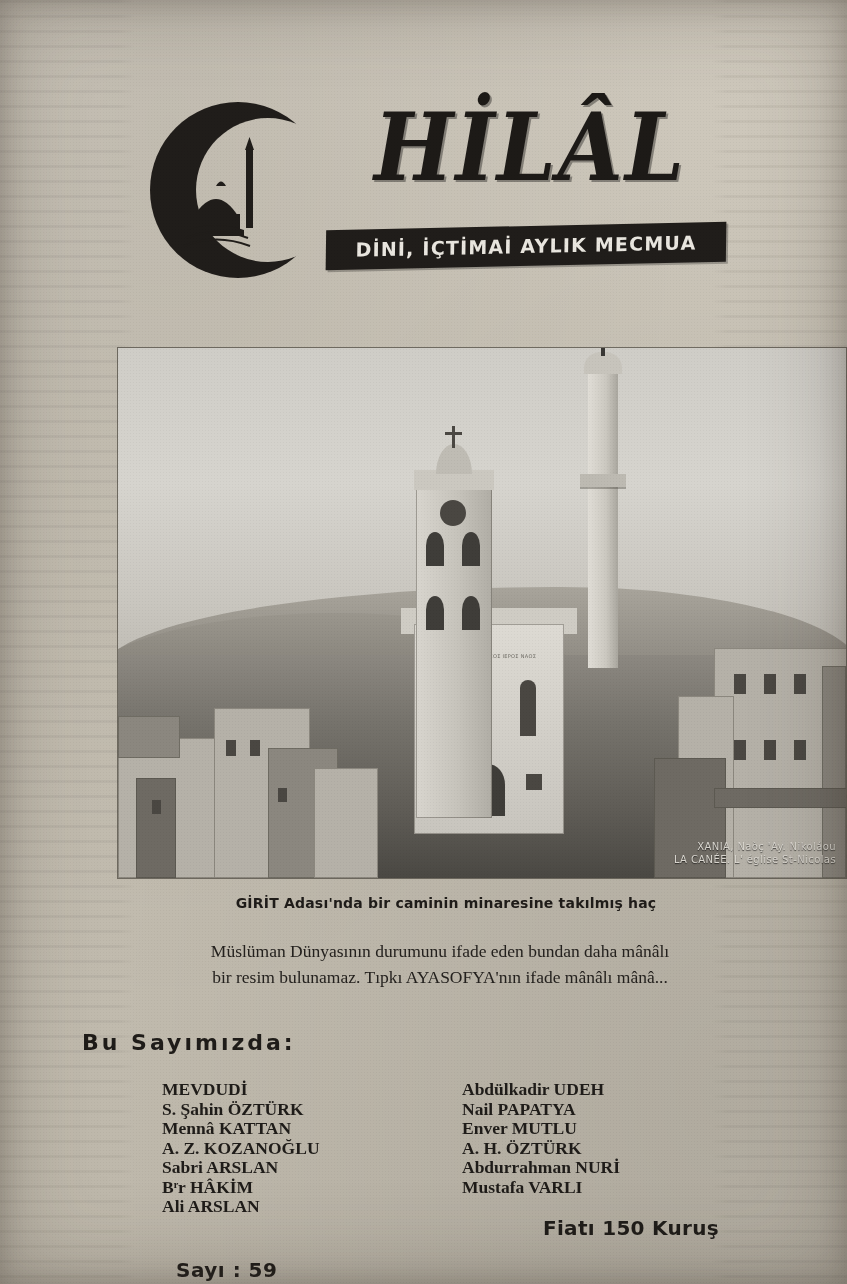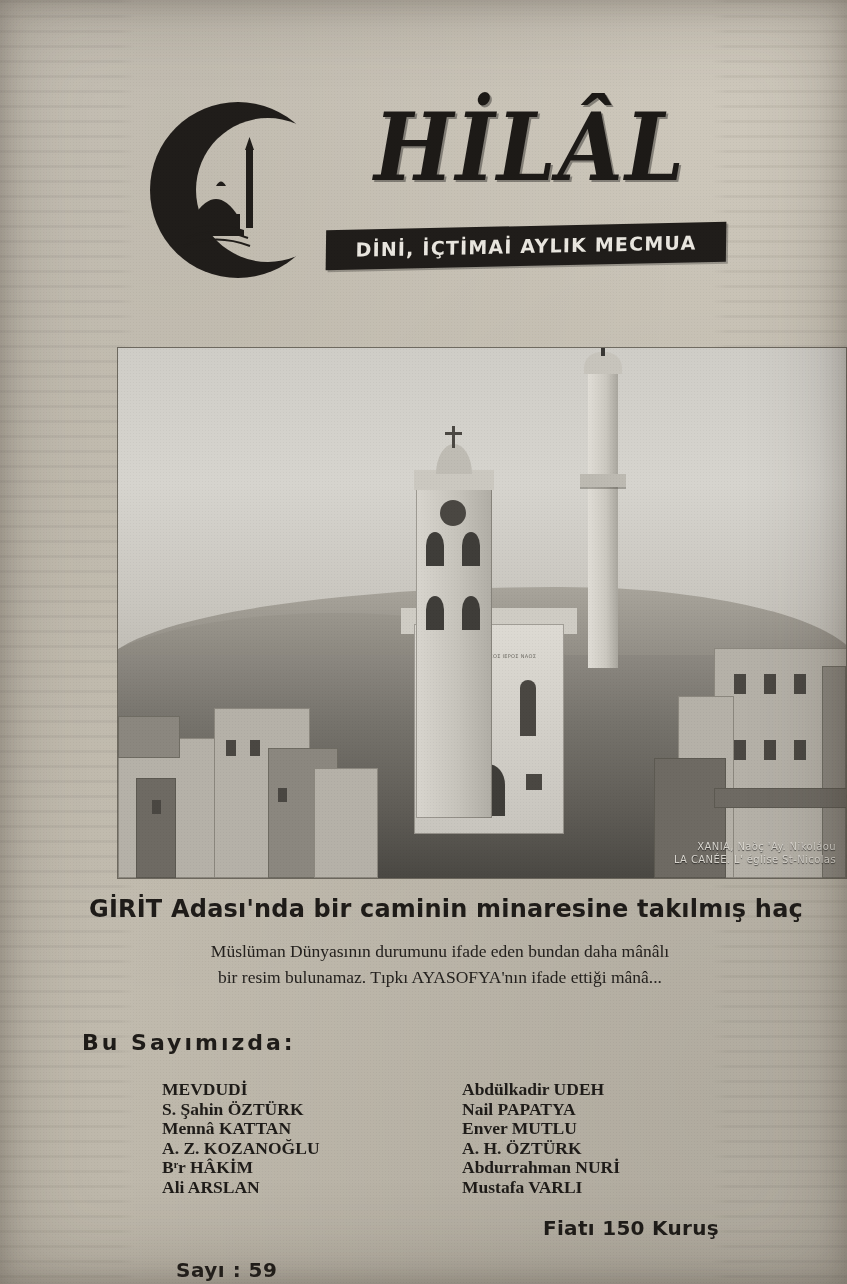--- a/index.html
+++ b/index.html
@@ -297,21 +297,21 @@
 
   
   #caption-main {
     position: absolute;
     left: 82px;
     top: 895px;
     width: 728px;
     text-align: center;
     font-family: "DejaVu Sans", sans-serif;
     font-weight: bold;
-    font-size: 24px;
+    font-size: 14px;
     letter-spacing: 0.2px;
     color: #1f1c19;
   }
   #caption-sub {
     position: absolute;
     left: 140px;
     top: 938px;
     width: 600px;
     text-align: center;
     font-family: "Liberation Serif", serif;
@@ -479,32 +479,33 @@
 
     <div id="photo-credit">
       <div>XANIA, Naòç  'Ay. Nikoláou</div>
       <div>LA CANÉE. L' église St-Nicolas</div>
     </div>
   </div>
 
   <div id="caption-main">GİRİT Adası'nda bir caminin minaresine takılmış haç</div>
   <div id="caption-sub">
     <div>Müslüman Dünyasının durumunu ifade  eden  bundan  daha  mânâlı</div>
-    <div>bir resim bulunamaz. Tıpkı AYASOFYA'nın ifade ettiği mânâ...</div>
+    <div>bir resim bulunamaz. Tıpkı AYASOFYA'nın ifade mânâlı mânâ...</div>
   </div>
 
   <div id="contents-title">Bu Sayımızda:</div>
 
   <div id="authors">
     <div class="author-col" id="col-left">
       <ul>
         <li>MEVDUDİ</li>
         <li>S. Şahin ÖZTÜRK</li>
         <li>Mennâ KATTAN</li>
         <li>A. Z. KOZANOĞLU</li>
+        <li>Sabri ARSLAN</li>
         <li>Bʳr HÂKİM</li>
         <li>Ali ARSLAN</li>
       </ul>
     </div>
     <div class="author-col" id="col-right">
       <ul>
         <li>Abdülkadir UDEH</li>
         <li>Nail PAPATYA</li>
         <li>Enver MUTLU</li>
         <li>A. H. ÖZTÜRK</li>

